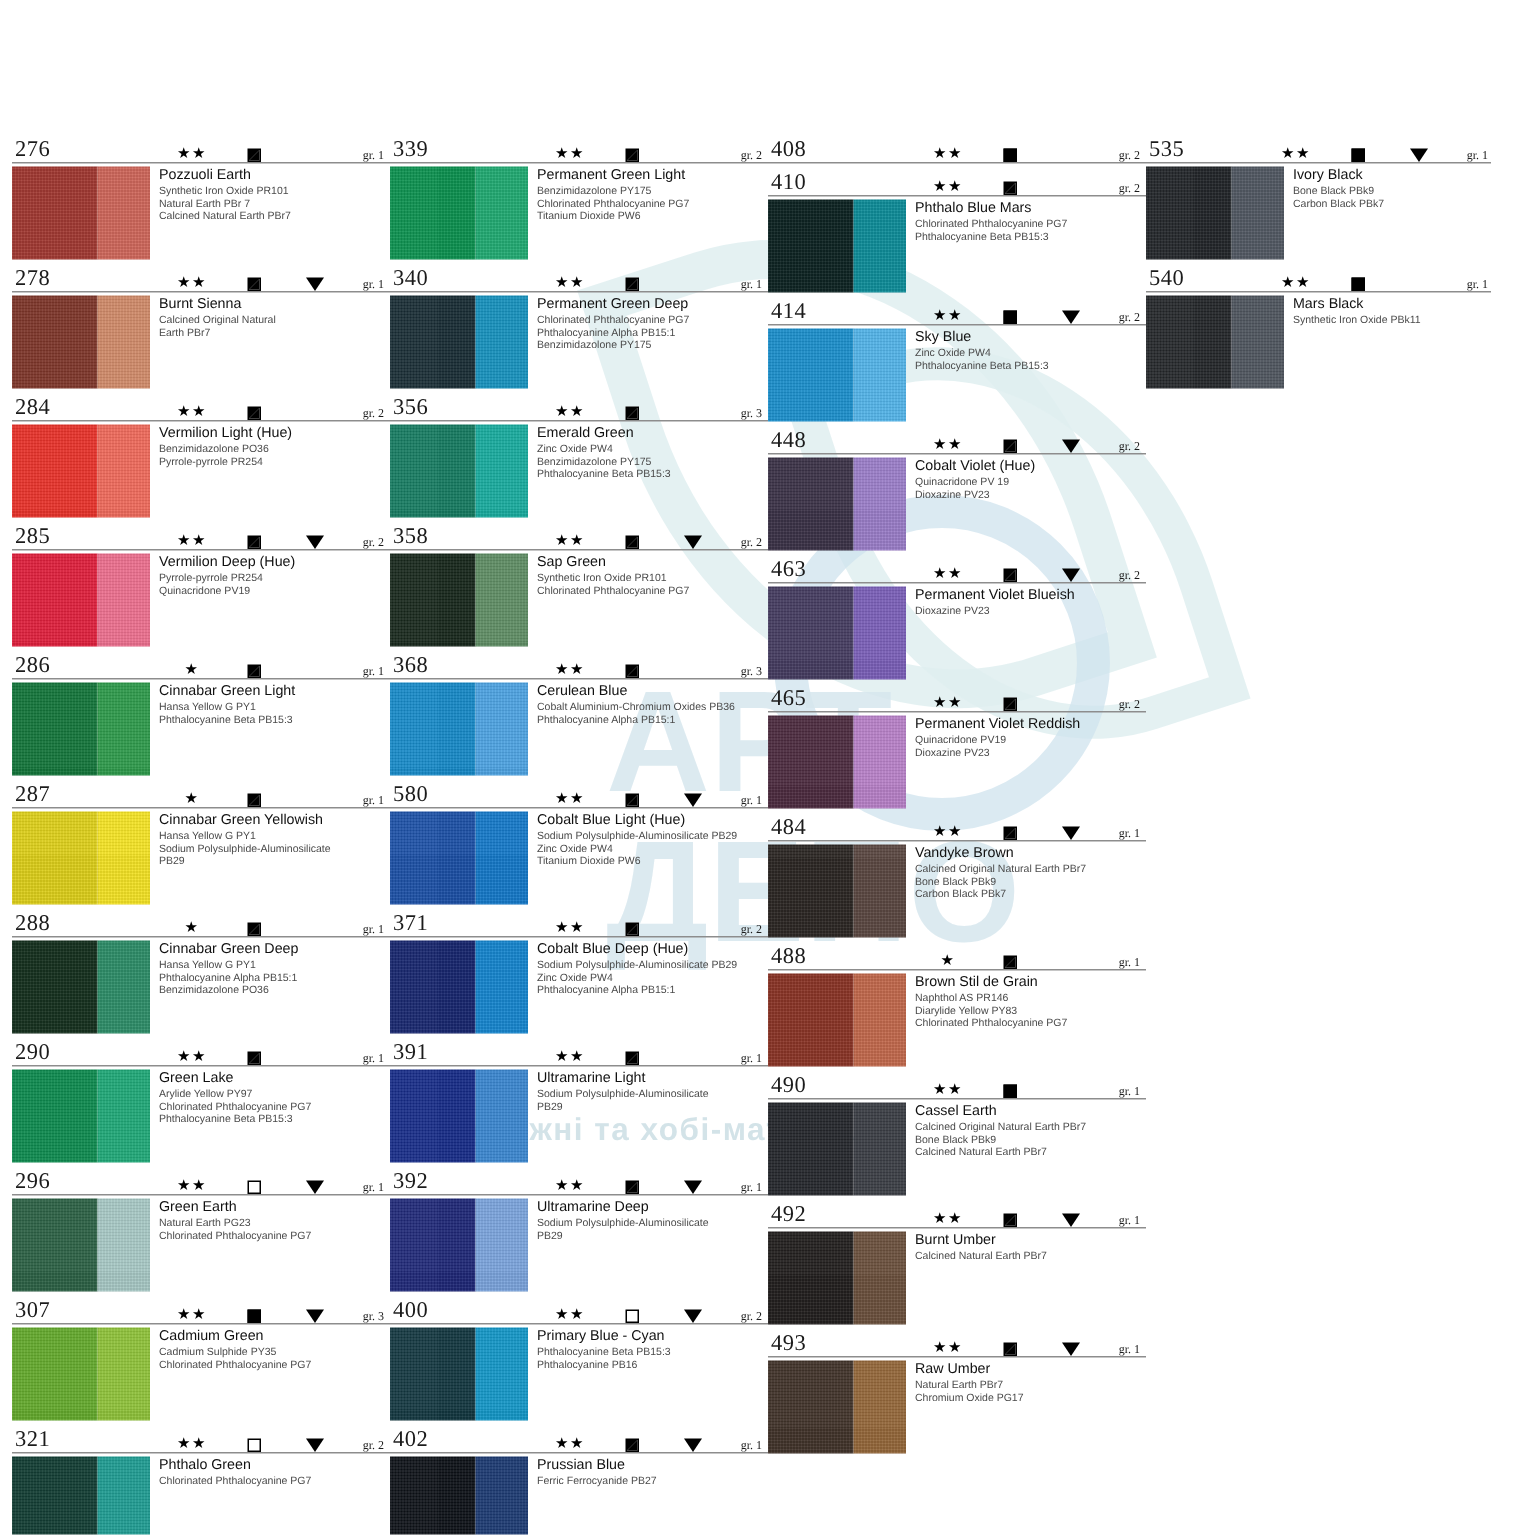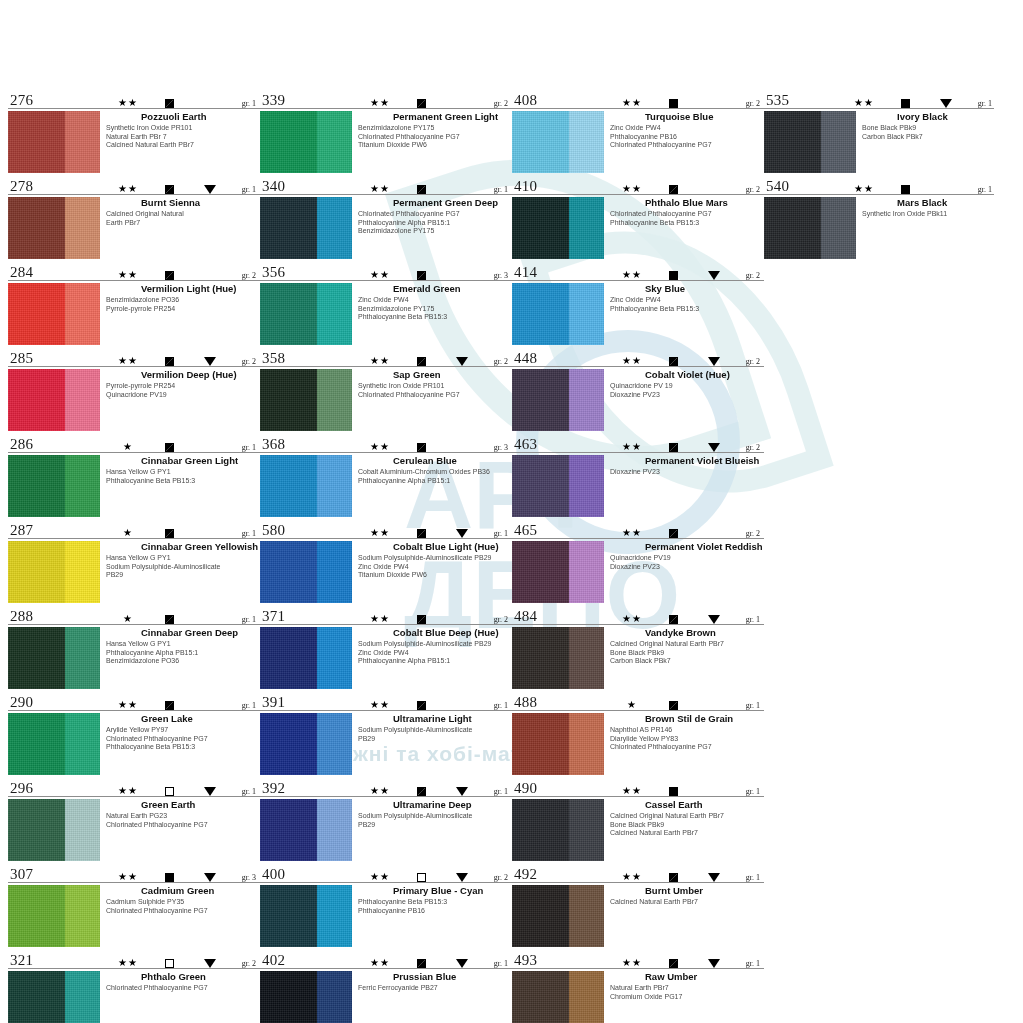--- a/index.html
+++ b/index.html
@@ -154,26 +154,25 @@
     pointer-events:none;
   }
   .info{
     padding-left:6px;
     padding-top:0px;
     flex:1 1 auto;
     min-width:0;
   }
   .pname{
     font-size:9.5px;
-    font-weight:bold;
+    font-weight:normal;
     color:#111;
     line-height:11px;
     margin-bottom:2px;
     white-space:nowrap;
-    margin-left:35px;
   }
   .pig{
     font-size:7px;
     color:#4a4a4a;
     line-height:8.6px;
     white-space:nowrap;
   }
 </style>
 </head>
 <body>
@@ -780,32 +779,20 @@
               <span class="stars">★★</span>
               <span class="lf-slot">
                 <span class="sq full"></span>
               </span>
               <span class="tri-slot">
                 <span class="tri hidden"></span>
               </span>
               <span class="grade">gr. 2</span>
             </span>
           </div>
-          <div class="entry-body">
-            <div class="swatch">
-              <div class="mass" style="background: rgb(98, 195, 227);"></div>
-              <div class="tint" style="background: rgb(151, 213, 239);"></div>
-            </div>
-            <div class="info">
-              <div class="pname">Turquoise Blue</div>
-              <div class="pig">Zinc Oxide PW4</div>
-              <div class="pig">Phthalocyanine PB16</div>
-              <div class="pig">Chlorinated Phthalocyanine PG7</div>
-            </div>
-          </div>
         </div>
         <div class="swatch-entry">
           <div class="entry-head">
             <span class="idx">410</span>
             <span class="head-icons">
               <span class="stars">★★</span>
               <span class="lf-slot">
                 <span class="sq half"></span>
               </span>
               <span class="tri-slot">

